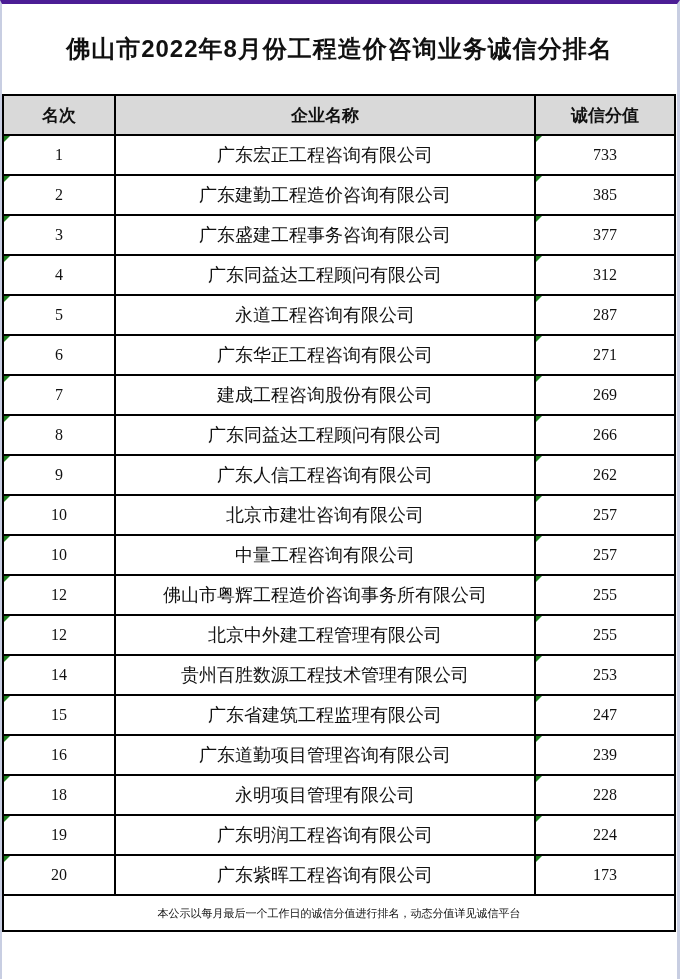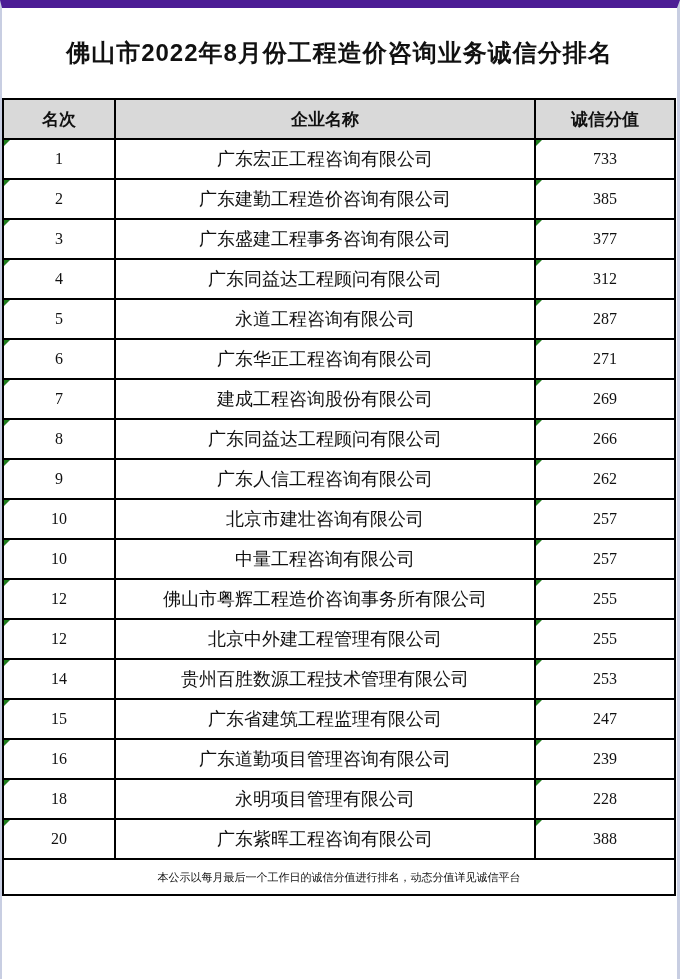--- a/index.html
+++ b/index.html
@@ -8,21 +8,21 @@
     background: #ffffff;
     font-family: "Liberation Sans", sans-serif;
     color: #111111;
   }
   .page {
     position: relative;
     width: 680px;
     height: 979px;
     background: #ffffff;
     box-sizing: border-box;
-    border-top: 8px solid #4c1d95;
+    border-top: 4px solid #4c1d95;
     border-left: 2px solid #c8cee2;
     border-right: 3px solid #c8cee2;
     overflow: hidden;
   }
   .title-block {
     height: 90px;
     display: flex;
     flex-direction: column;
     justify-content: center;
     align-items: center;
@@ -341,32 +341,45 @@
     </td>
     <td class="cell-company">
       <span class="company-text">永明项目管理有限公司</span>
     </td>
     <td class="cell-score">
       <span class="tri"></span>
       <span class="score-text">228</span>
     </td>
   </tr>
 
+  <tr>
+    <td class="cell-rank">
+      <span class="tri"></span>
+      <span class="rank-text">19</span>
+    </td>
+    <td class="cell-company">
+      <span class="company-text">广东明润工程咨询有限公司</span>
+    </td>
+    <td class="cell-score">
+      <span class="tri"></span>
+      <span class="score-text">224</span>
+    </td>
+  </tr>
 
   <tr>
     <td class="cell-rank">
       <span class="tri"></span>
       <span class="rank-text">20</span>
     </td>
     <td class="cell-company">
       <span class="company-text">广东紫晖工程咨询有限公司</span>
     </td>
     <td class="cell-score">
       <span class="tri"></span>
-      <span class="score-text">388</span>
+      <span class="score-text">173</span>
     </td>
   </tr>
 </tbody>
     <tfoot>
       <tr>
         <td class="footer-cell" colspan="3">本公示以每月最后一个工作日的诚信分值进行排名，动态分值详见诚信平台</td>
       </tr>
     </tfoot>
   </table>
 

